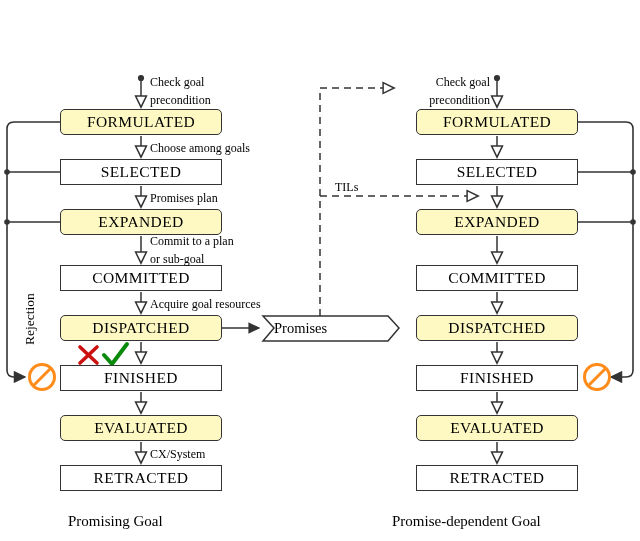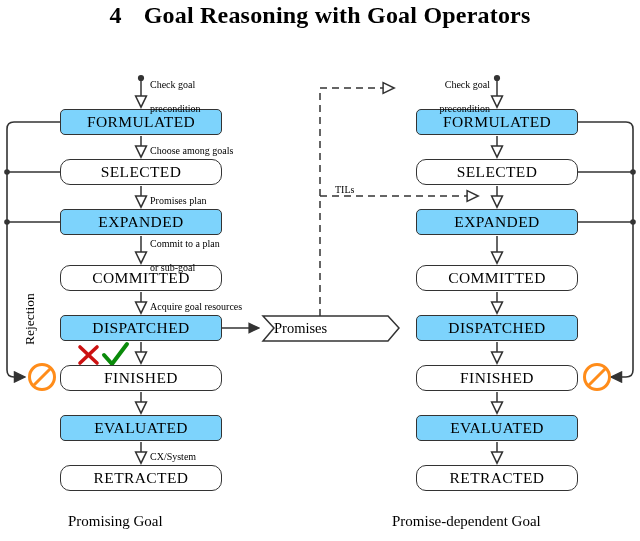--- a/index.html
+++ b/index.html
@@ -33,28 +33,28 @@
     height:26px;
     line-height:24px;
     text-align:center;
     font-size:15.5px;
     letter-spacing:0.4px;
     border:1.4px solid #333333;
     background:#ffffff;
     white-space:nowrap;
     overflow:hidden;
   }
-  .state.gray{background:#7dd3fc;border-radius:5px;}
-  .state.plain{background:#ffffff;border-radius:10px;}
+  .state.gray{background:#fef9c3;border-radius:5px;}
+  .state.plain{background:#ffffff;border-radius:0;}
 
   
   .elabel{
     position:absolute;
-    font-size:10px;
-    line-height:24px;
+    font-size:12px;
+    line-height:18px;
     white-space:pre;
   }
   .elabel.r{text-align:right;}
 
   .vlabel{
     position:absolute;
     font-size:13.5px;
     white-space:nowrap;
     transform:rotate(-90deg);
     transform-origin:left top;
@@ -73,21 +73,20 @@
     font-size:14.5px;
     text-align:left;
     white-space:nowrap;
   }
 </style>
 </head>
 <body>
 
 <div id="page">
 
-  <div class="title"><span class="num">4</span><span>Goal Reasoning with Goal Operators</span></div>
 
   <svg id="wires" viewBox="0 0 640 541">
     <defs>
       <marker id="ohead" markerWidth="9" markerHeight="9" refX="7.2" refY="4.5" orient="auto">
         <path d="M0.6,0.9 L8,4.5 L0.6,8.1 Z" fill="#ffffff" stroke="#333333" stroke-width="1"></path>
       </marker>
       <marker id="shead" markerWidth="8" markerHeight="8" refX="6.6" refY="4" orient="auto">
         <path d="M0.6,0.8 L7.2,4 L0.6,7.2 Z" fill="#333333" stroke="#333333" stroke-width="0.8"></path>
       </marker>
     </defs>

